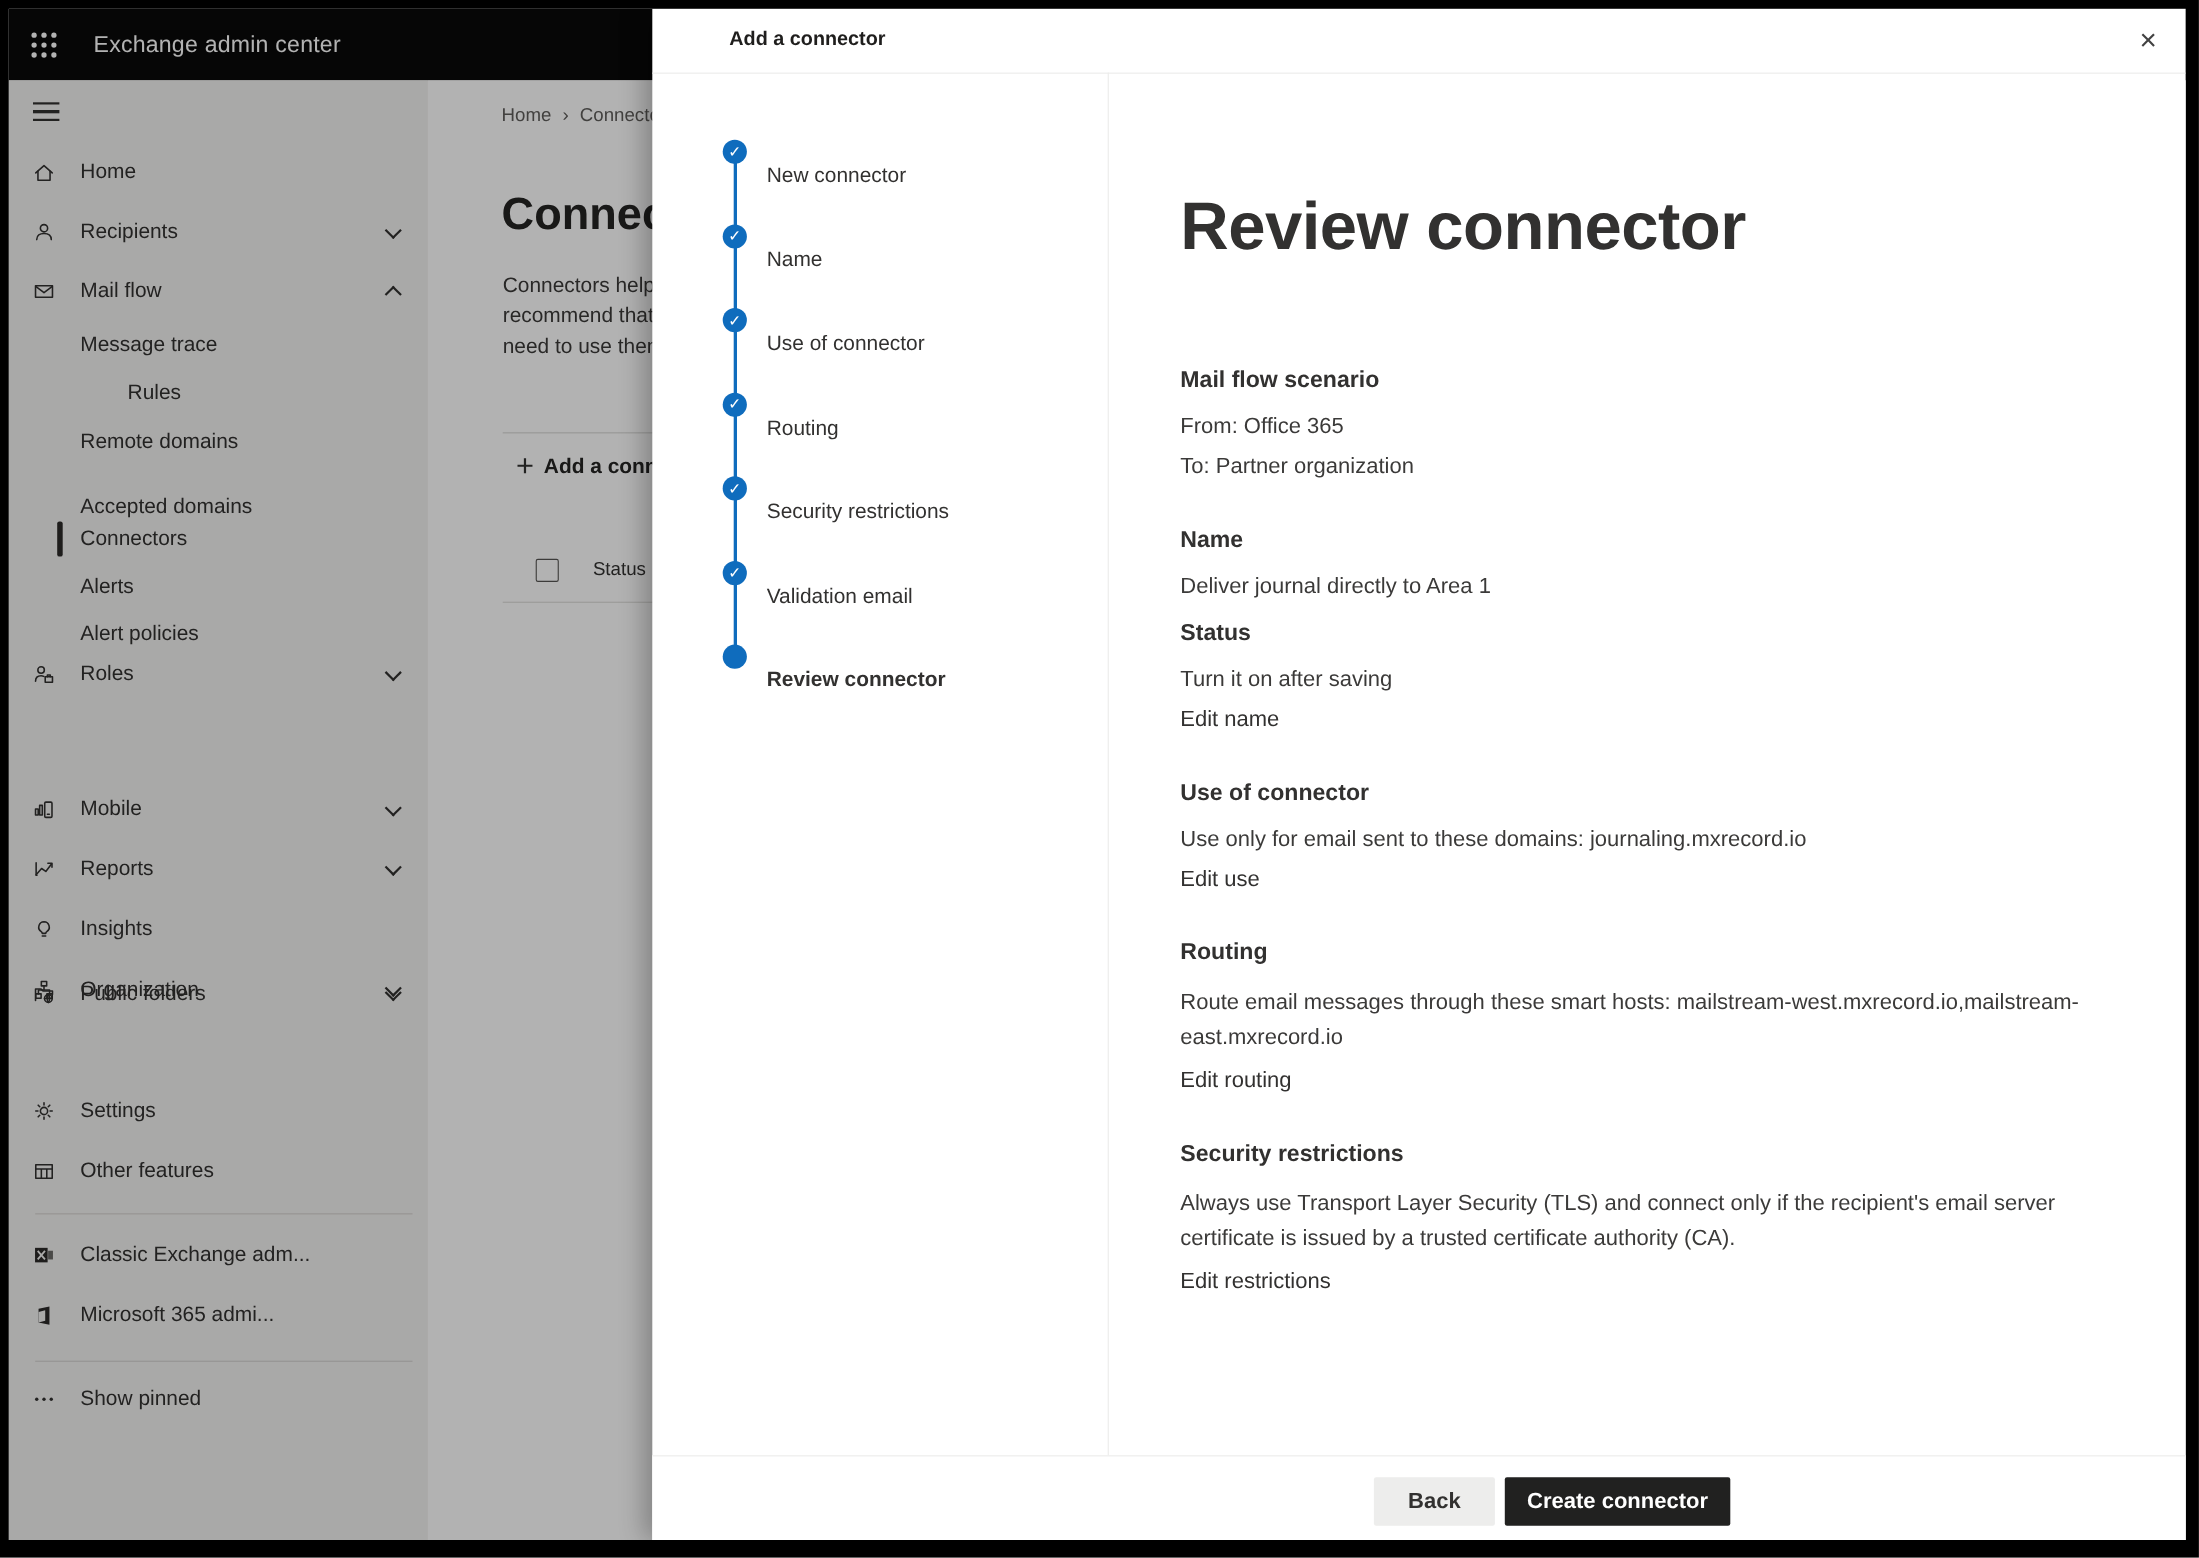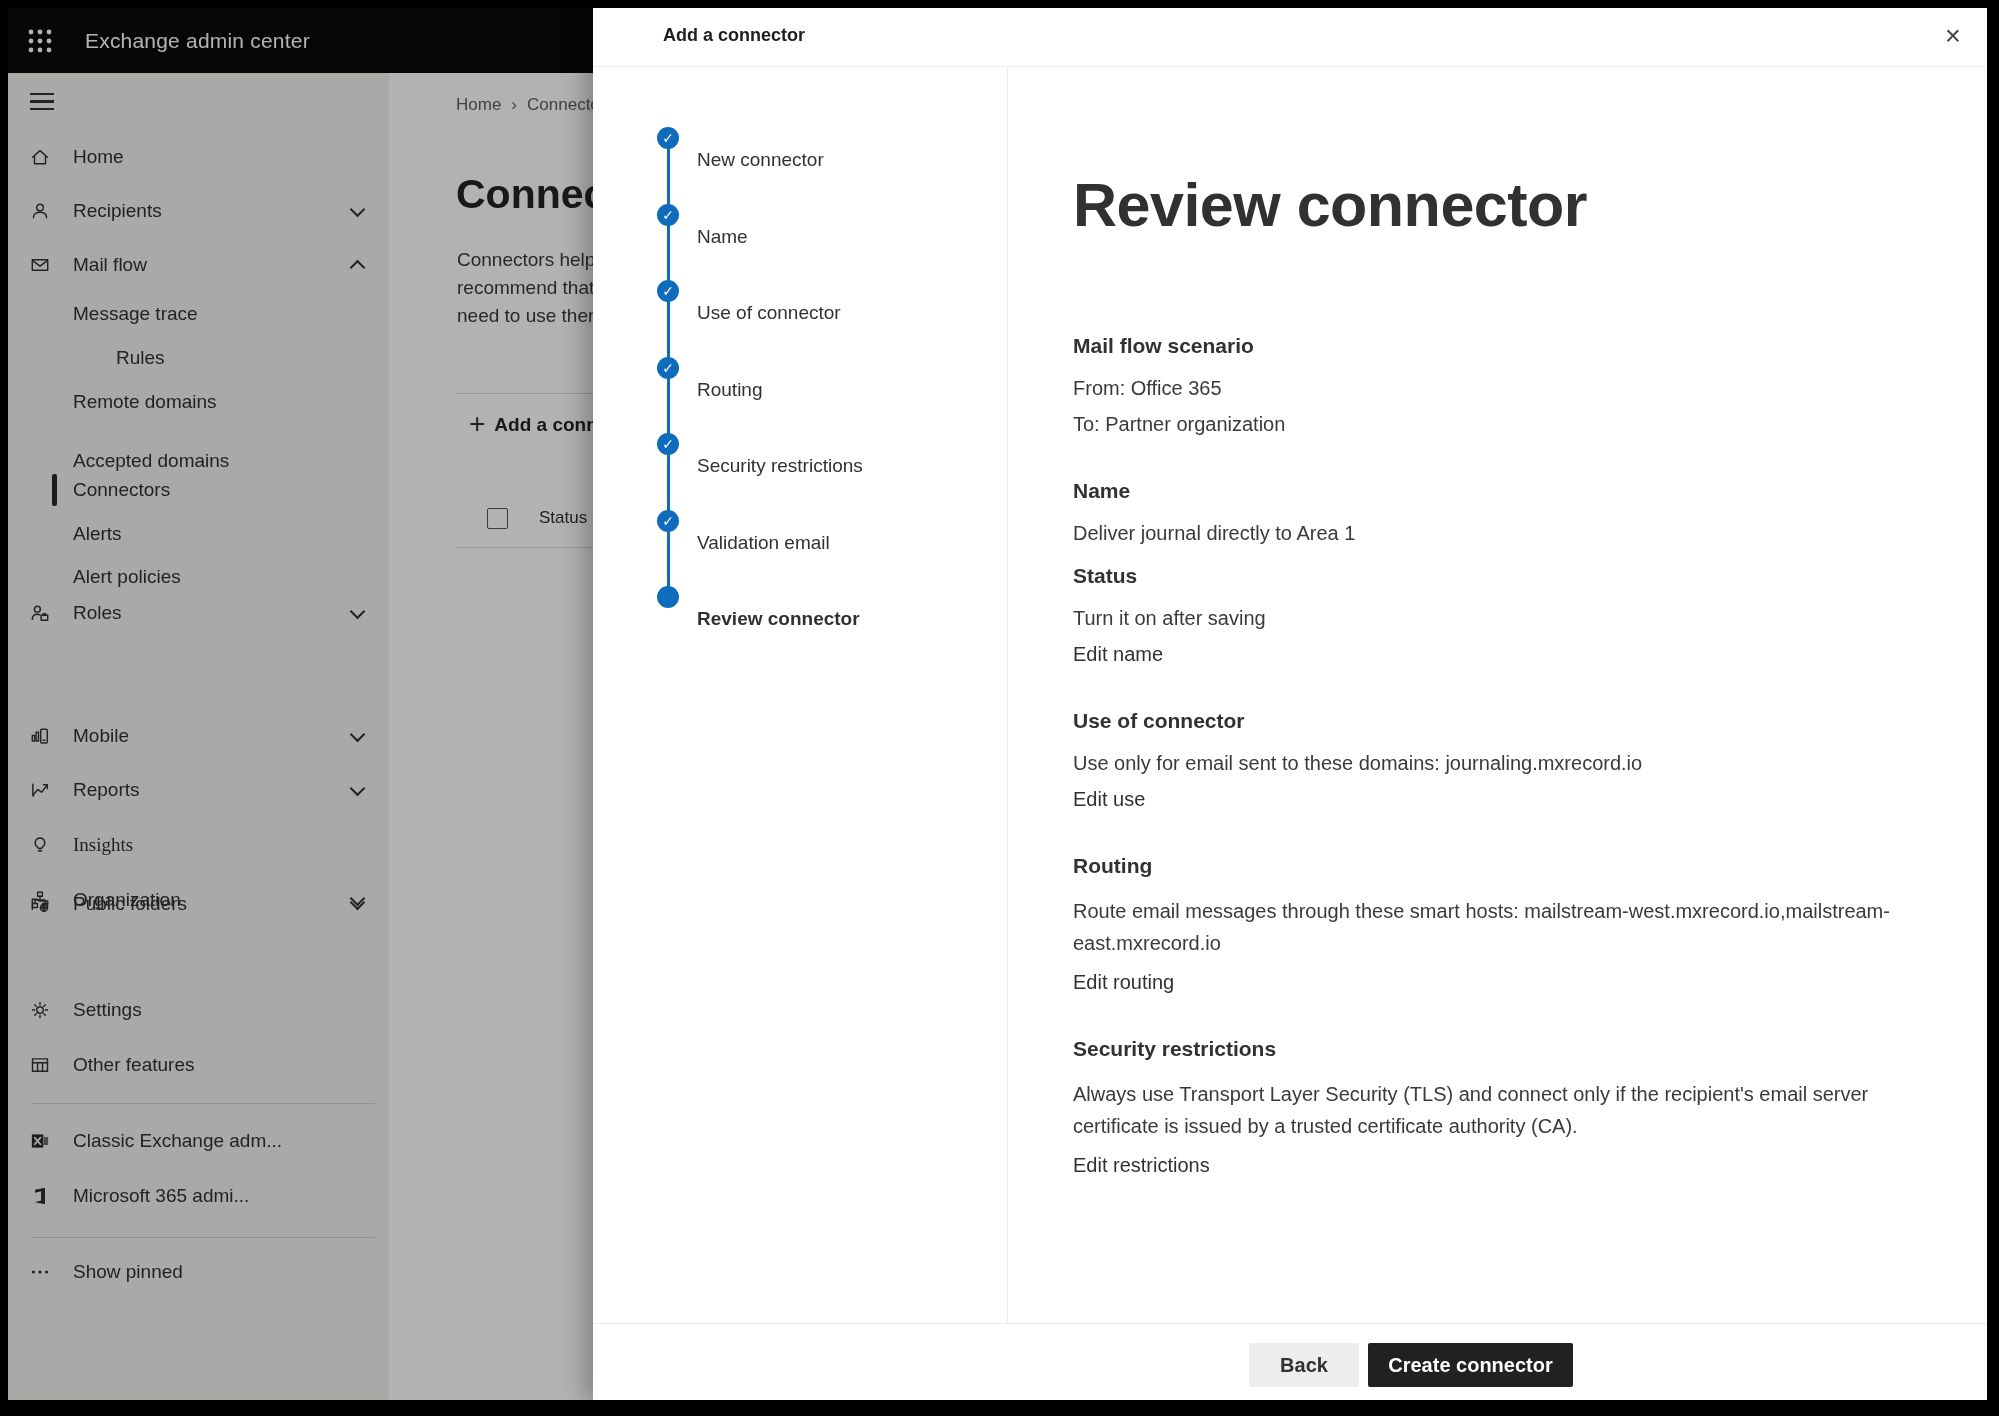--- a/index.html
+++ b/index.html
@@ -172,21 +172,21 @@
       <div class="nav-item top" style="top: 643px;">
         <span class="nicon"><svg width="22" height="22" viewBox="0 0 20 20" fill="none" stroke="currentColor" stroke-width="1.3" stroke-linecap="round" stroke-linejoin="round">
             <rect x="3" y="9.5" width="2.2" height="5"></rect>
             <rect x="6.4" y="6.5" width="2.2" height="8"></rect>
             <rect x="10.6" y="3.8" width="6" height="12.6" rx="1"></rect>
             <path d="M12.8 13.8 h1.6"></path>
           </svg></span>
         <span class="nlabel">Mobile</span>
         <span class="chev down"></span>
       </div>
-      <div class="nav-item top" style="top: 752px; font-family: Liberation Serif, serif;">
+      <div class="nav-item top" style="top: 752px;">
         <span class="nicon"><svg width="22" height="22" viewBox="0 0 20 20" fill="none" stroke="currentColor" stroke-width="1.3" stroke-linecap="round" stroke-linejoin="round">
             <path d="M10 3.6 a4.4 4.4 0 0 1 2.3 8.1 c-.6.4-.8.9-.8 1.5 h-3 c0-.6-.2-1.1-.8-1.5 A4.4 4.4 0 0 1 10 3.6 Z"></path>
             <path d="M8.6 15.4 h2.8"></path>
           </svg></span>
         <span class="nlabel">Insights</span>
       </div>
       <div class="nav-item top" style="top: 807px;">
         <span class="nicon"><svg width="22" height="22" viewBox="0 0 20 20" fill="none" stroke="currentColor" stroke-width="1.3" stroke-linecap="round" stroke-linejoin="round">
             <rect x="7.8" y="3" width="4.4" height="3.6"></rect>
             <rect x="3.2" y="13.2" width="4.4" height="3.6"></rect>

